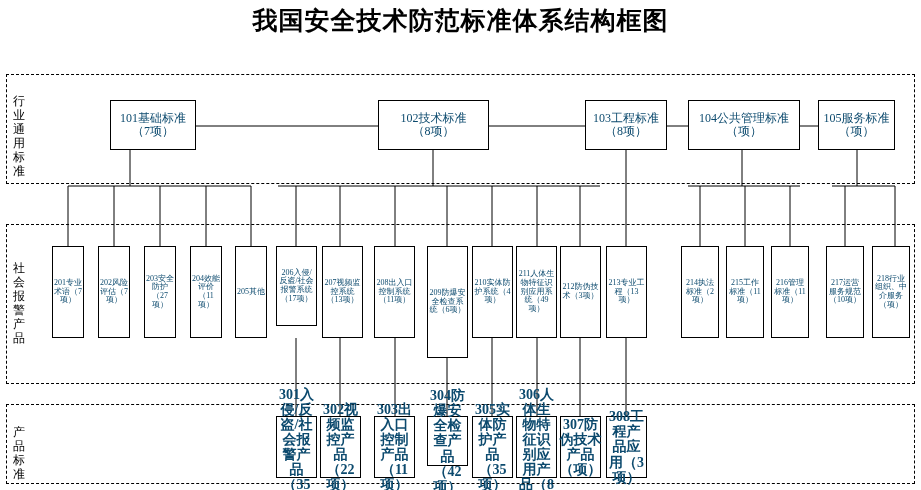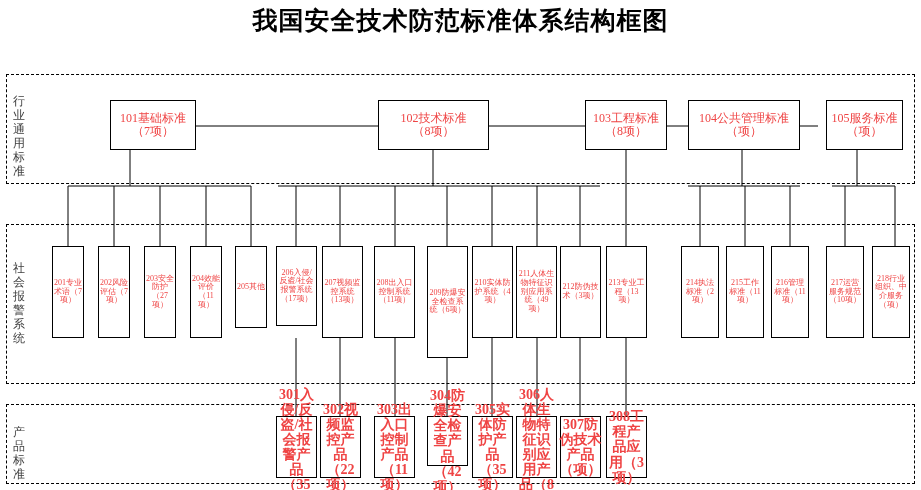--- a/index.html
+++ b/index.html
@@ -35,34 +35,34 @@
     border: 1px dashed #000;
     box-sizing: border-box;
     background: transparent;
   }
   .band-label {
     position: absolute;
     font-family: "Liberation Serif", serif;
     font-size: 12px;
     line-height: 14px;
     text-align: center;
-    color: #404040;
+    color: #000000;
     width: 22px;
   }
   .node {
     position: absolute;
     border: 1px solid #000;
     box-sizing: border-box;
     background: #ffffff;
     display: flex;
     align-items: center;
     justify-content: center;
     text-align: center;
     font-family: "Liberation Serif", serif;
-    color: #ef4444;
+    color: #0c4a6e;
     line-height: 1.08;
     padding: 1px;
     white-space: pre-line;
   }
   .tier1 { font-size: 12px; }
   .tier2 { font-size: 8px; }
   .tier3 { font-size: 14px; font-weight: bold; }
   svg.wires {
     position: absolute;
     left: 0;
@@ -82,21 +82,21 @@
 
 <div id="root">
 
   <div id="title">我国安全技术防范标准体系结构框图</div>
 
   <div class="band" style="left:6px; top:74px; width:909px; height:110px;"></div>
   <div class="band" style="left:6px; top:224px; width:909px; height:160px;"></div>
   <div class="band" style="left:6px; top:404px; width:909px; height:80px;"></div>
 
   <div class="band-label" style="left:8px; top:94px;">行业通用标准</div>
-  <div class="band-label" style="left:8px; top:261px;">社会报警系统</div>
+  <div class="band-label" style="left:8px; top:261px;">社会报警产品</div>
   <div class="band-label" style="left:8px; top:425px;">产品标准</div>
 
   <svg class="wires" xmlns="http://www.w3.org/2000/svg">
 
     <line x1="196" y1="126" x2="378" y2="126"></line>
     <line x1="489" y1="126" x2="585" y2="126"></line>
     <line x1="667" y1="126" x2="688" y2="126"></line>
     <line x1="800" y1="126" x2="818" y2="126"></line>
 
     <line x1="130" y1="150" x2="130" y2="186"></line>
@@ -143,28 +143,28 @@
   </svg>
 
   <div class="node tier1" style="left:110px; top:100px; width:86px; height:50px;">101基础标准
 （7项）</div>
   <div class="node tier1" style="left:378px; top:100px; width:111px; height:50px;">102技术标准
 （8项）</div>
   <div class="node tier1" style="left:585px; top:100px; width:82px; height:50px;">103工程标准
 （8项）</div>
   <div class="node tier1" style="left:688px; top:100px; width:112px; height:50px;">104公共管理标准
 （项）</div>
-  <div class="node tier1" style="left:818px; top:100px; width:77px; height:50px;margin-left:8px;">105服务标准
+  <div class="node tier1" style="left:818px; top:100px; width:77px; height:50px;">105服务标准
 （项）</div>
 
   <div class="node tier2" style="left:52px; top:246px; width:32px; height:92px;">201专业术语（7项）</div>
   <div class="node tier2" style="left:98px; top:246px; width:32px; height:92px;">202风险评估（7项）</div>
   <div class="node tier2" style="left:144px; top:246px; width:32px; height:92px;">203安全防护（27项）</div>
   <div class="node tier2" style="left:190px; top:246px; width:32px; height:92px;">204效能评价（11项）</div>
-  <div class="node tier2" style="left:235px; top:246px; width:32px; height:82px;">205其他</div>
+  <div class="node tier2" style="left:235px; top:246px; width:32px; height:92px;">205其他</div>
 
   <div class="node tier2" style="left:276px; top:246px; width:41px; height:80px;">206入侵/反盗/社会报警系统（17项）</div>
   <div class="node tier2" style="left:322px; top:246px; width:41px; height:92px;">207视频监控系统（13项）</div>
   <div class="node tier2" style="left:374px; top:246px; width:41px; height:92px;">208出入口控制系统（11项）</div>
   <div class="node tier2" style="left:427px; top:246px; width:41px; height:112px;">209防爆安全检查系统（6项）</div>
   <div class="node tier2" style="left:472px; top:246px; width:41px; height:92px;">210实体防护系统（4项）</div>
   <div class="node tier2" style="left:516px; top:246px; width:41px; height:92px;">211人体生物特征识别应用系统（49项）</div>
   <div class="node tier2" style="left:560px; top:246px; width:41px; height:92px;">212防伪技术（3项）</div>
   <div class="node tier2" style="left:606px; top:246px; width:41px; height:92px;">213专业工程（13项）</div>
 

